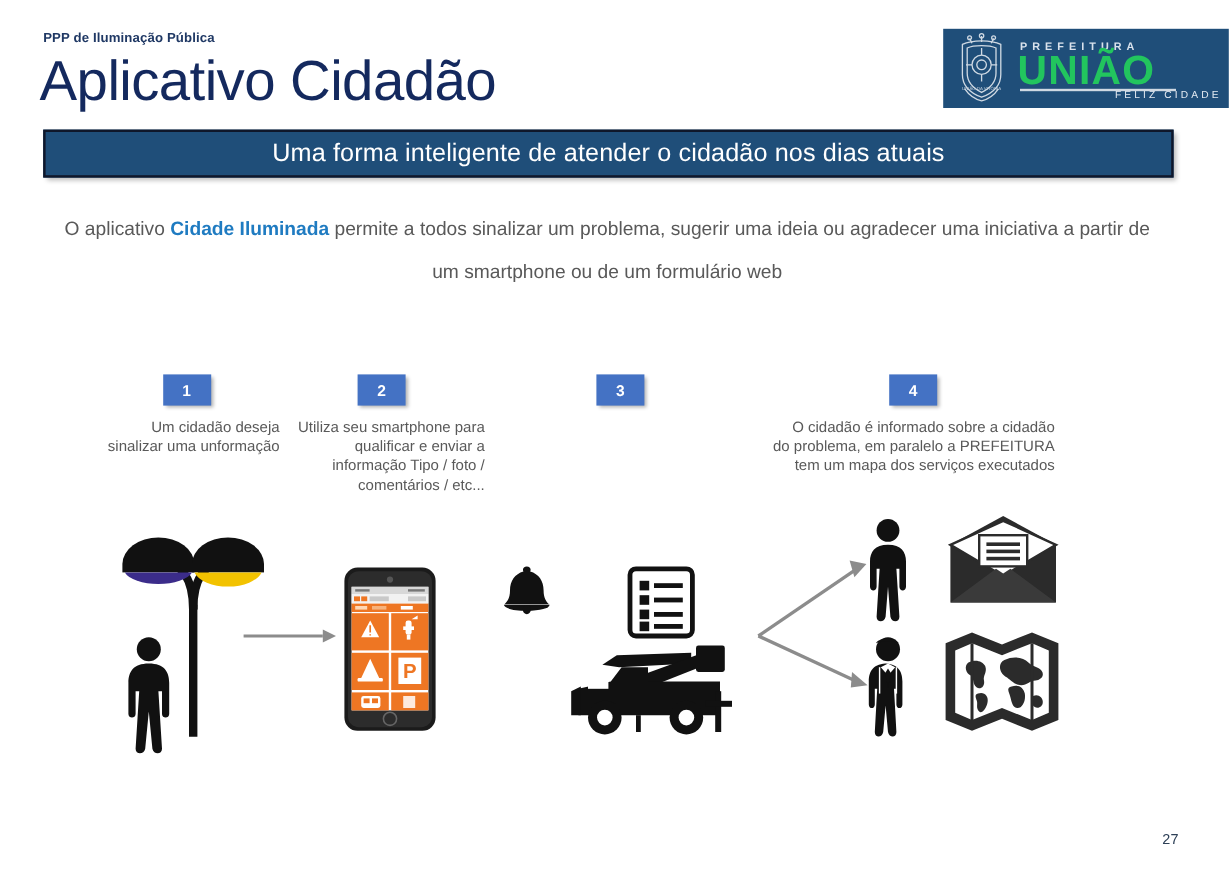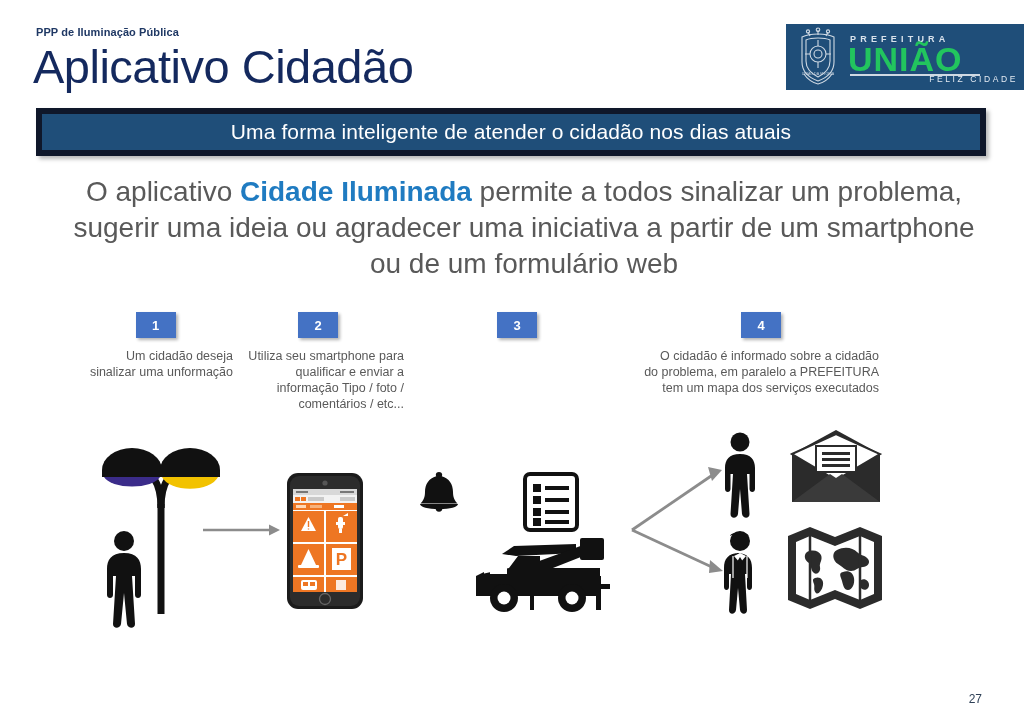--- a/index.html
+++ b/index.html
@@ -49,32 +49,32 @@
   .logo-feliz {
     position:absolute; right:6px; bottom:2px;
     font-size:8.5px; letter-spacing:2.6px; color:#e3eaf2;margin-top:24px;
   }
 
   
   .banner {
     position:absolute; left:36px; top:108px;
     width:938px; height:36px;
     background:#1F4E79;
-    border:6px solid #0f172a;
+    border:2px solid #0f172a;
     box-shadow:3px 3px 4px rgba(0,0,0,.28);
     display:flex; align-items:center; justify-content:center;
   }
   .banner span {
     color:#ffffff; font-size:21px; letter-spacing:.1px;
   }
 
   
   .lead {
-    position:absolute; left:64px; top:174px; width:920px;
-    text-align:center; font-size:28px; line-height:36px; color:#595959;
+    position:absolute; left:46px; top:174px; width:920px;
+    text-align:center; font-size:16px; line-height:36px; color:#595959;
   }
   .lead b { color:#1F7BC1; font-weight:bold; }
 
   
   .step { position:absolute; text-align:center; }
   .badge {
     width:40px; height:26px; background:#4472C4;
     color:#fff; font-size:13px; font-weight:bold;
     display:flex; align-items:center; justify-content:center;
     margin:0 auto 10px auto;

